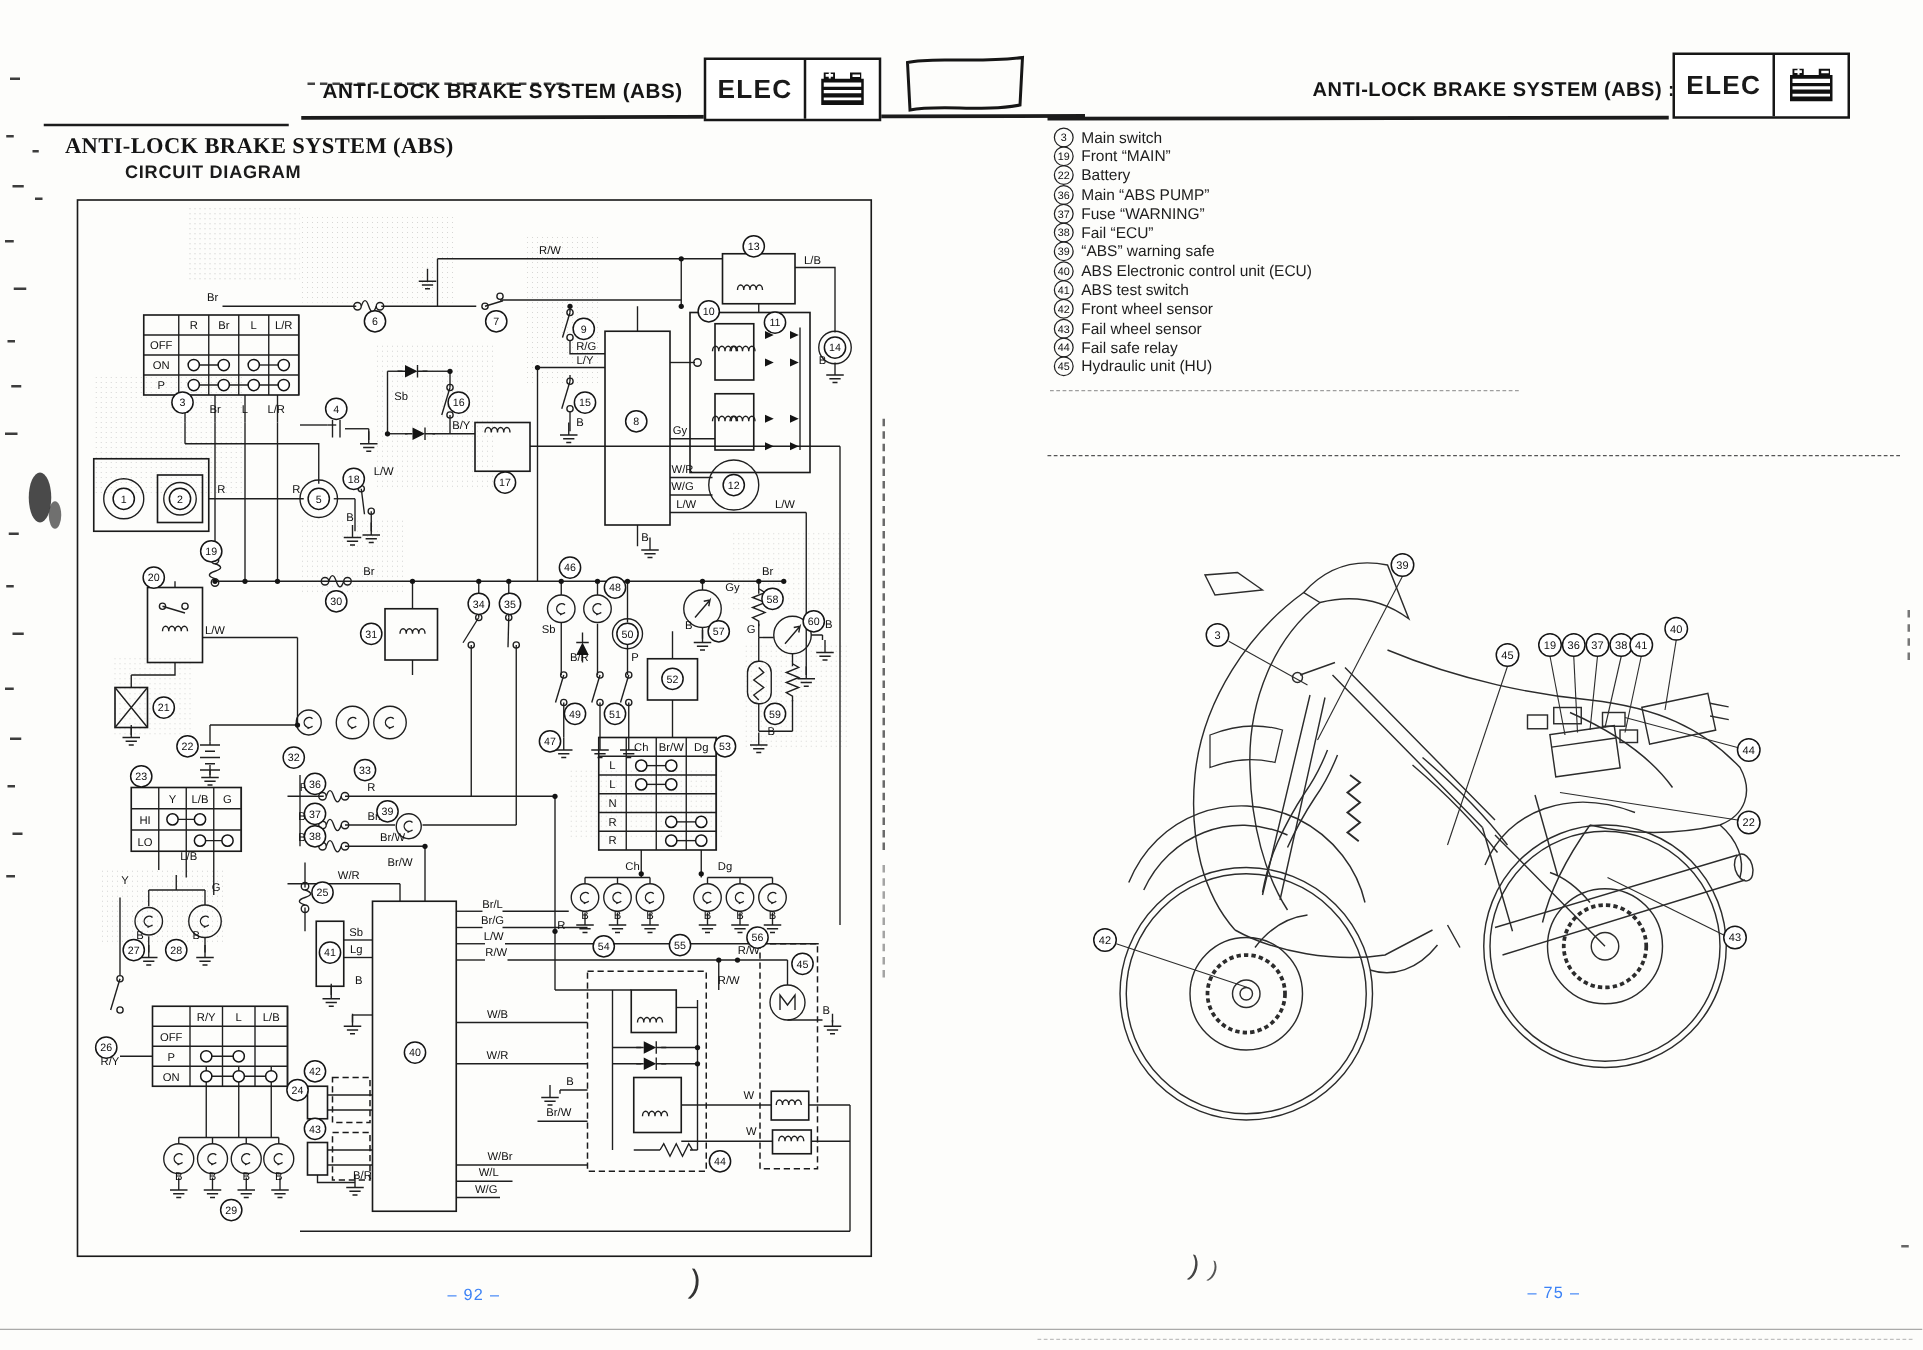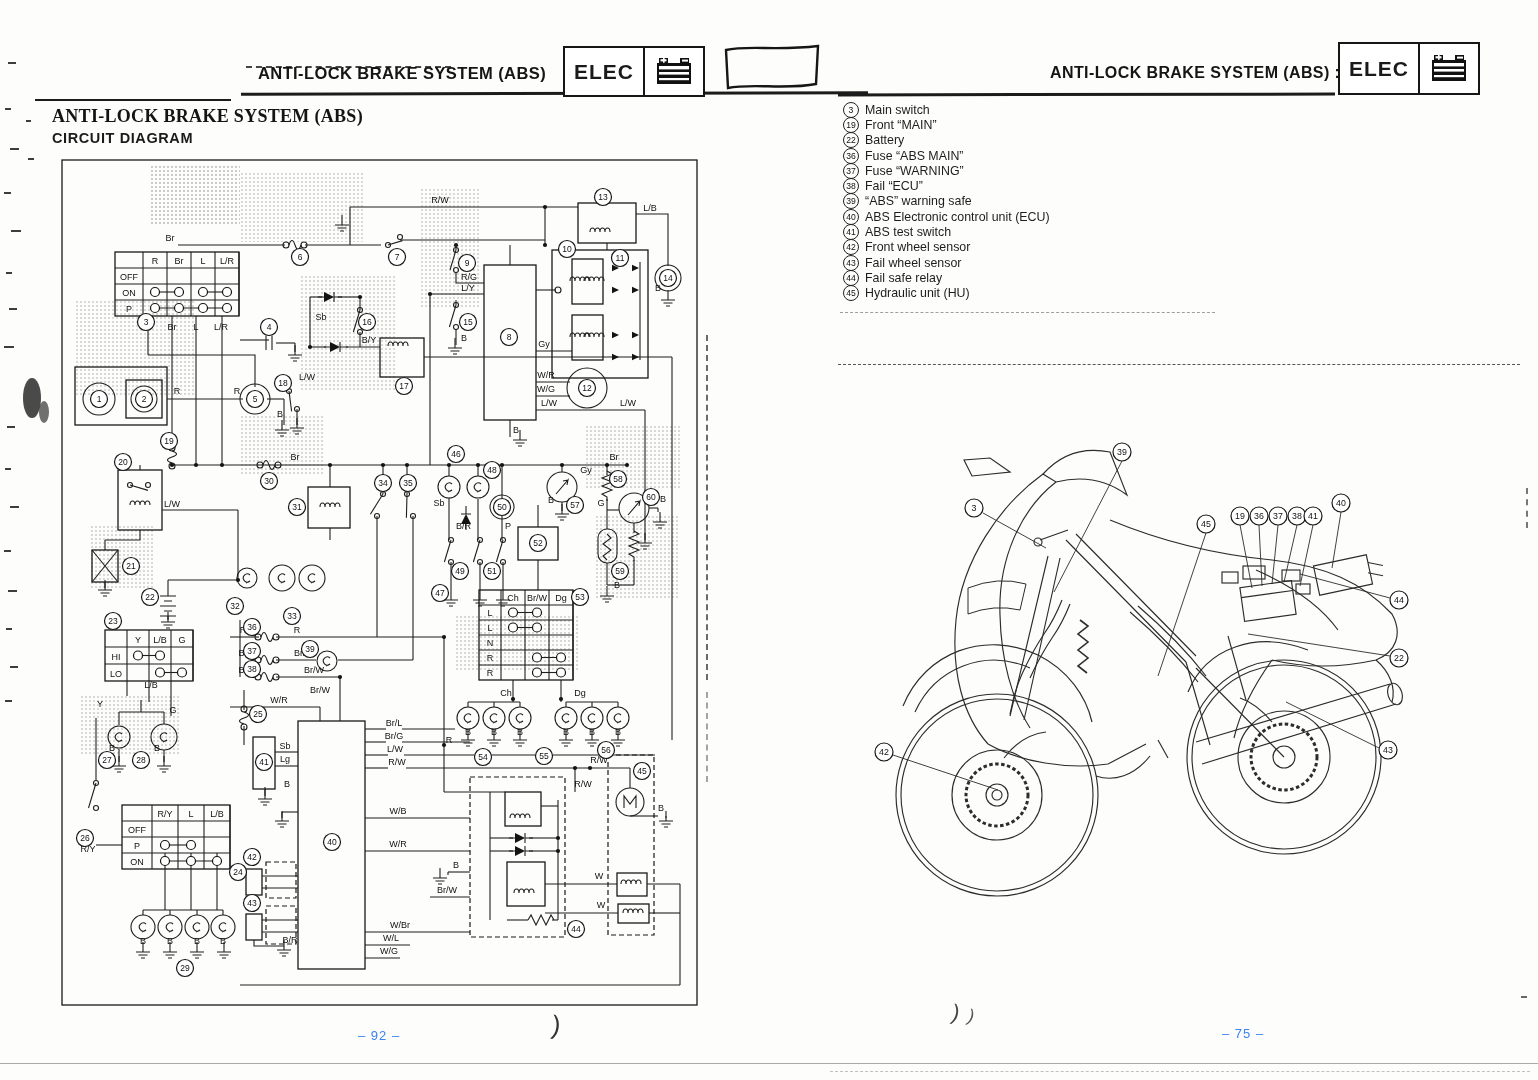--- a/index.html
+++ b/index.html
@@ -6,21 +6,21 @@
   body{width:1538px;height:1080px;position:relative;background:#fdfdfb;overflow:hidden;
        font-family:"Liberation Sans",sans-serif;color:#1a1a1a;}
   .abs{position:absolute;}
   
   .hdr-title{font-weight:700;font-size:16.5px;letter-spacing:.4px;color:#151515;white-space:nowrap;}
   .rule{background:#1c1c1c;}
   .badge{position:absolute;display:flex;border:2.5px solid #161616;background:#fff;}
   .badge .cell{display:flex;align-items:center;justify-content:center;}
   .badge .elec{font-weight:700;font-size:21px;letter-spacing:1px;padding:0 9px;border-right:2.5px solid #161616;font-family:"Liberation Sans",sans-serif;}
   .title-serif{font-family:"Liberation Serif",serif;font-weight:700;font-size:18px;letter-spacing:.3px;color:#141414;white-space:nowrap;}
-  .subtitle{font-weight:700;font-size:14.5px;letter-spacing:.6px;color:#1b1b1b;}
+  .subtitle{font-weight:700;font-size:14.5px;letter-spacing:.6px;color:#1b1b1b;margin-left:48px;}
   .pagenum{font-size:13px;color:#3b82f6;letter-spacing:1px;}
   
   #legend{list-style:none;margin:0;padding:0;}
   #legend li{display:flex;align-items:center;height:15.3px;font-size:12.4px;color:#1d1d1d;white-space:nowrap;}
   .cnum{display:inline-flex;align-items:center;justify-content:center;width:14px;height:14px;
         border:1.1px solid #222;border-radius:50%;font-size:8.6px;margin-right:6px;flex:0 0 14px;color:#111;}
   
   .np{position:absolute;background-image:radial-gradient(#4a4a4a .7px,transparent .8px);background-size:4px 4px;opacity:.22;}
   .dashline{position:absolute;border-top:1.6px dashed #555;}
   .vdash{position:absolute;width:0;border-left:2px dashed #6a6a6a;}
@@ -1000,21 +1000,21 @@
     <li>
       <span class="cnum">19</span>
       <span>Front “MAIN”</span>
     </li>
     <li>
       <span class="cnum">22</span>
       <span>Battery</span>
     </li>
     <li>
       <span class="cnum">36</span>
-      <span>Fuse “ABS MAIN”</span>
+      <span>Main “ABS PUMP”</span>
     </li>
     <li>
       <span class="cnum">37</span>
       <span>Fuse “WARNING”</span>
     </li>
     <li>
       <span class="cnum">38</span>
       <span>Fail “ECU”</span>
     </li>
     <li>

